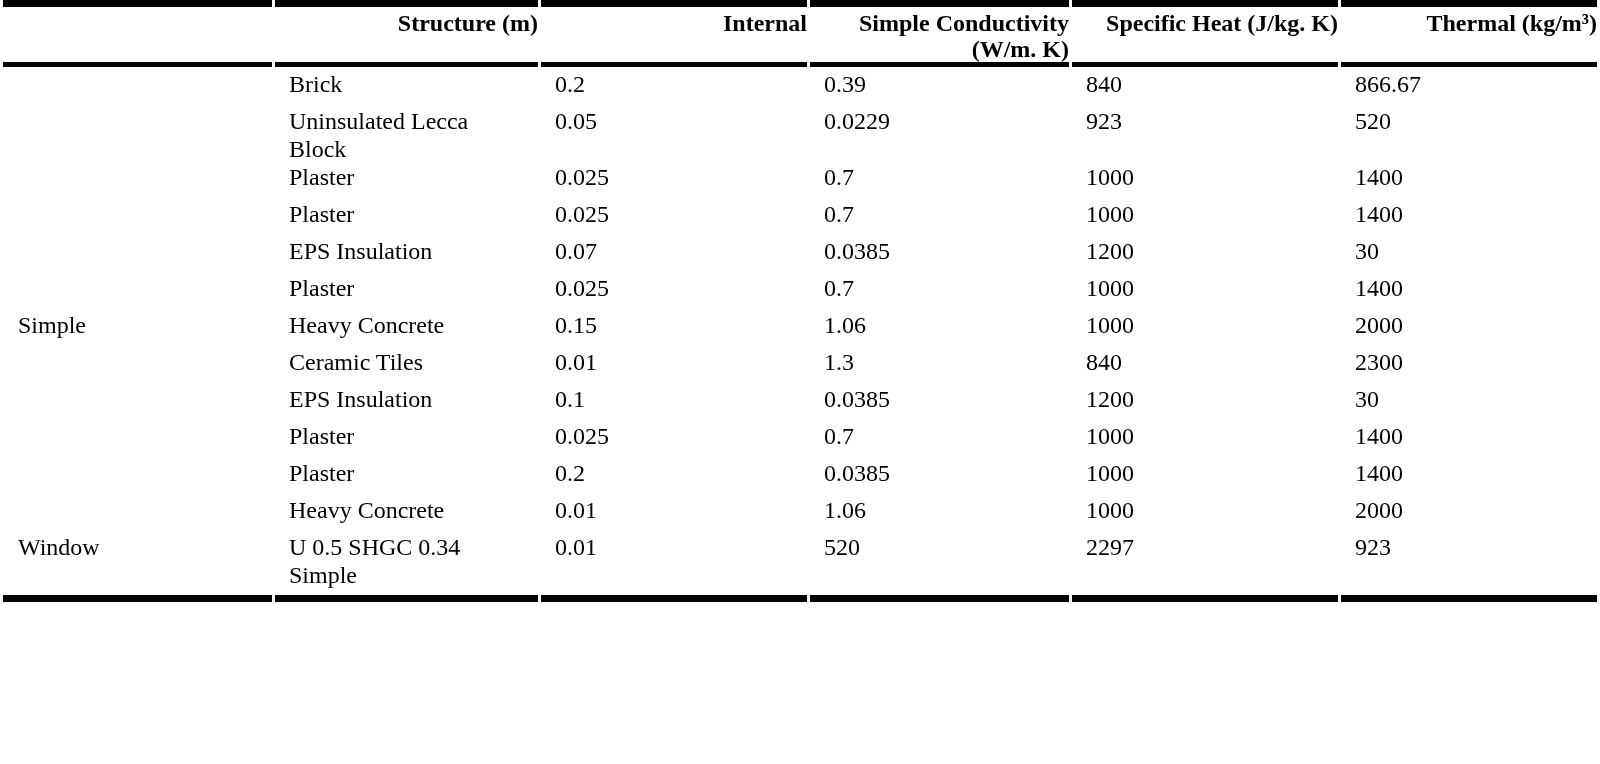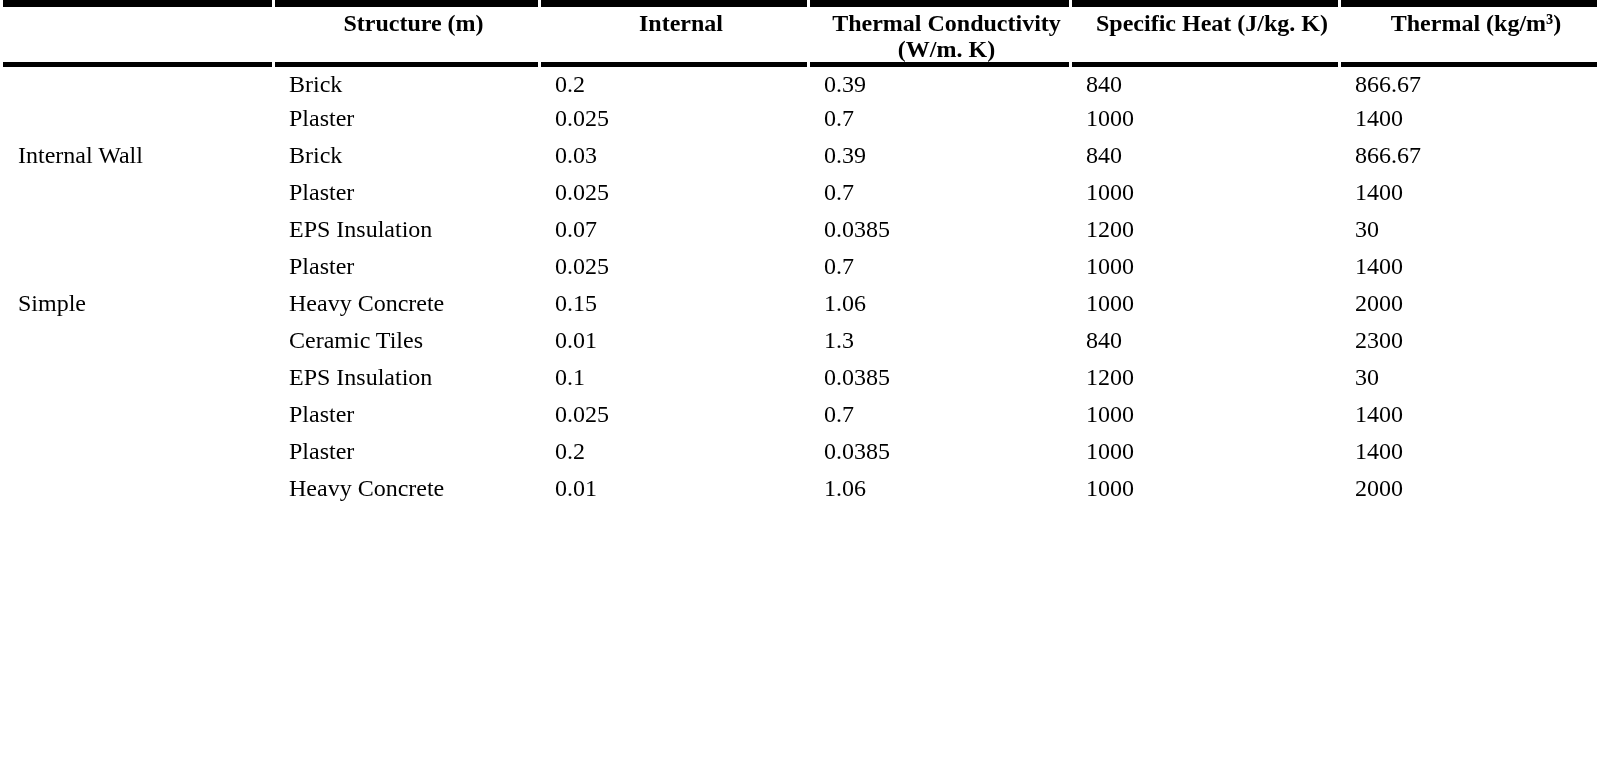--- a/index.html
+++ b/index.html
@@ -22,21 +22,21 @@
     table-layout: fixed;
     width: 1600px;
     margin: 0;
   }
   table.materials th {
     border-top: 7px solid #000000;
     border-bottom: 5px solid #000000;
     font-size: 24px;
     line-height: 26px;
     font-weight: bold;
-    text-align: center;
+    text-align: right;
     vertical-align: top;
     padding: 3px 0 0 14px;
     white-space: pre;
     overflow: visible;
   }
   table.materials th.group-col { padding-left: 15px; }
   table.materials td {
     font-size: 24px;
     line-height: 28px;
     text-align: left;
@@ -60,50 +60,51 @@
         <col style="width: 266px;">
         <col style="width: 259px;">
         <col style="width: 266px;">
         <col style="width: 256px;">
       </colgroup>
     <thead>
       <tr id="header-row">
           <th class="group-col"></th>
           <th>Structure (m)</th>
           <th>Internal</th>
-          <th>Thermal Conductivity
+          <th>Simple Conductivity
 (W/m. K)</th>
           <th>Specific Heat (J/kg. K)</th>
           <th>Thermal (kg/m³)</th>
         </tr>
     </thead>
     <tbody id="table-body">
         <tr>
           <td class="group-cell"></td>
           <td>Brick</td>
           <td>0.2</td>
           <td>0.39</td>
           <td>840</td>
           <td>866.67</td>
         </tr>
+        <tr class="tight-bottom">
+          <td class="group-cell"></td>
+          <td>Uninsulated Lecca
+Block</td>
+          <td>0.05</td>
+          <td>0.0229</td>
+          <td>923</td>
+          <td>520</td>
+        </tr>
         <tr class="tight-top">
           <td class="group-cell"></td>
           <td>Plaster</td>
           <td>0.025</td>
           <td>0.7</td>
           <td>1000</td>
           <td>1400</td>
-        </tr>
-        <tr>
-          <td class="group-cell">Internal Wall</td>
-          <td>Brick</td>
-          <td>0.03</td>
-          <td>0.39</td>
-          <td>840</td>
-          <td>866.67</td>
         </tr>
         <tr>
           <td class="group-cell"></td>
           <td>Plaster</td>
           <td>0.025</td>
           <td>0.7</td>
           <td>1000</td>
           <td>1400</td>
         </tr>
         <tr>
@@ -163,15 +164,24 @@
           <td>1400</td>
         </tr>
         <tr>
           <td class="group-cell"></td>
           <td>Heavy Concrete</td>
           <td>0.01</td>
           <td>1.06</td>
           <td>1000</td>
           <td>2000</td>
         </tr>
+        <tr class="last-row">
+          <td class="group-cell">Window</td>
+          <td>U 0.5 SHGC 0.34
+Simple</td>
+          <td>0.01</td>
+          <td>520</td>
+          <td>2297</td>
+          <td>923</td>
+        </tr>
       </tbody>
   </table>
 </div>
 
 </body></html>

